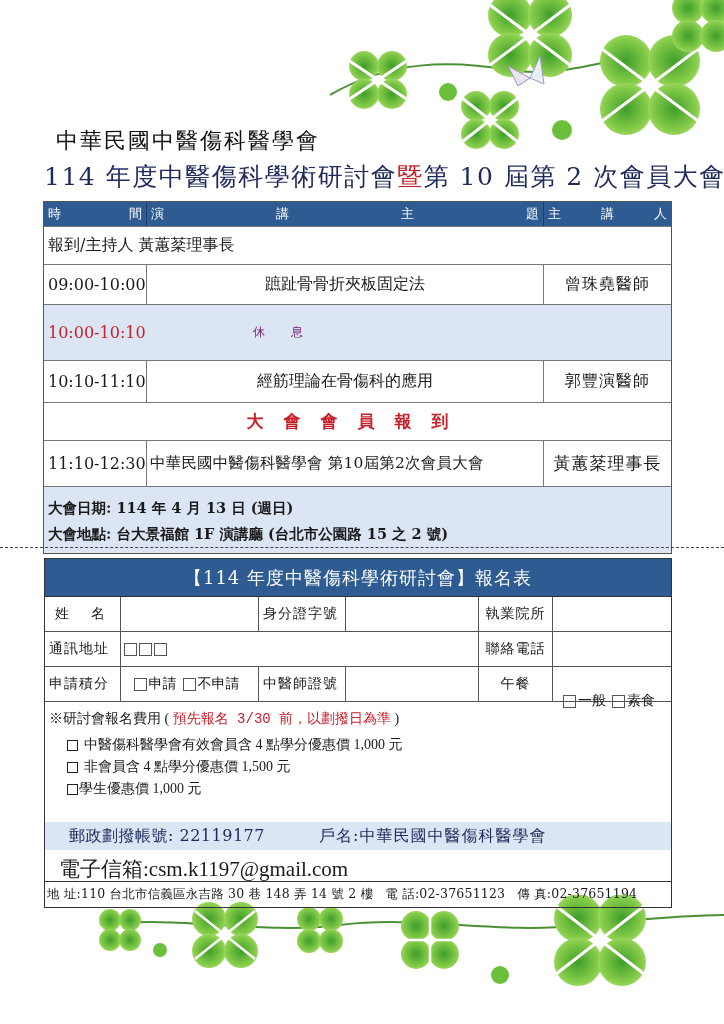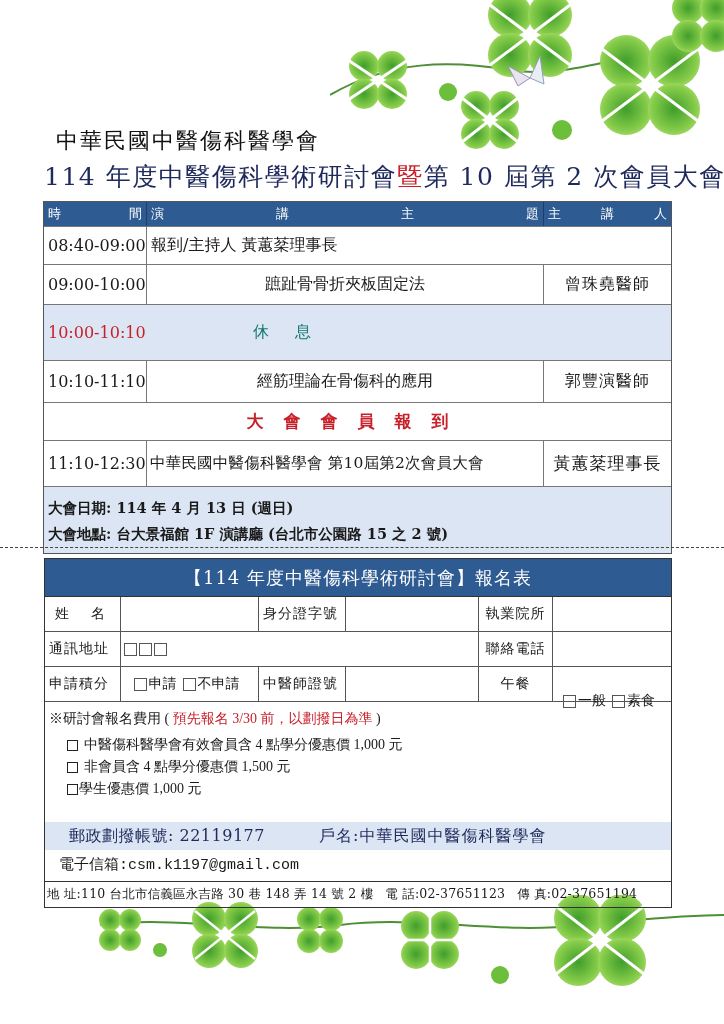--- a/index.html
+++ b/index.html
@@ -38,21 +38,21 @@
 
   .shead { background: #2f5b93; height: 24px; color: #ffffff; }
   .shead > div { font-size: 13px; justify-content: space-between; padding: 0 4px; }
   .shead .c-time, .shead .c-topic { border-right: 1px solid #1e3c66; }
   .shead .c-spk { justify-content: space-between; padding: 0 4px; }
 
   .r1 { height: 38px; }
   .r2 { height: 40px; }
   .r3 { height: 56px; background: #dbe5f3; }
   .r3 .c-time { color: #c8202a; }
-  .r3 .c-rest { flex: 1; padding-left: 106px; color: #0f766e; font-size: 16px; letter-spacing: 26px; }
+  .r3 .c-rest { flex: 1; padding-left: 106px; color: #701a75; font-size: 12px; letter-spacing: 26px; }
   .r4 { height: 42px; }
   .r5 { height: 38px; }
   .r5 .c-full { color: #c8202a; font-weight: bold; font-size: 17px; letter-spacing: 20px; }
   .r6 { height: 46px; }
   .r6 .c-topic { font-size: 15.5px; padding-left: 3px; letter-spacing: 0.2px; }
   .r6 .c-spk { font-size: 17px; letter-spacing: 1px; }
   .center-topic { justify-content: center; padding-left: 0 !important; }
   .spk { font-size: 17px; letter-spacing: 1px; }
 
   .sinfo {
@@ -82,32 +82,32 @@
   .w4 { width: 133px; }
   .w5 { width: 74px; justify-content: center; letter-spacing: 1px; }
   .w6 { flex: 1; margin-top: 34px; }
   .name-label { justify-content: space-between; padding: 0 14px 0 10px !important; }
   .wide-addr { width: 358px; padding-left: 3px; }
   .box { display: inline-block; width: 13px; height: 13px; border: 1px solid #555; margin-right: 2px; vertical-align: middle; box-sizing: border-box; }
   .opt { display: inline-flex; align-items: center; margin-right: 6px; }
 
   .fees { padding: 8px 0 0 4px; font-size: 14px; }
   .fees .fee-title { margin-bottom: 6px; font-family: "Liberation Serif", serif; }
-  .fees .fee-title .red { color: #c8202a; }
+  .fees .fee-title .red { color: #c8202a; font-family: Liberation Mono, monospace; }
   .fee-item { font-family: "Liberation Serif", serif; padding-left: 18px; height: 22px; display: flex; align-items: center; font-size: 14px; }
   .fee-item .box { width: 11px; height: 11px; border: 1.5px solid #222; margin-right: 6px; }
   .fee-item.tight .box { margin-right: 1px; }
 
   .bank-row {
     position: absolute; left: 0; top: 263px; width: 100%; height: 28px; background: #dbe5f3;
     display: flex; align-items: center; font-size: 16px; color: #1f2a5c;
   }
   .bank-acct { padding-left: 16px; width: 250px; letter-spacing: 0.5px; margin-left: 8px; }
   .bank-name { letter-spacing: 1px; }
-  .email-row { position: absolute; left: 14px; top: 296px; font-family: Liberation Mono, monospace; font-size: 15px; }
+  .email-row { position: absolute; left: 14px; top: 296px; font-family: Liberation Serif, serif; font-size: 21px; }
   .addr-row {
     position: absolute; left: 0; top: 322px; width: 100%; height: 25px; border-top: 1px solid #333;
     display: flex; align-items: center; font-size: 12.5px; padding-left: 2px; box-sizing: border-box; white-space: nowrap;
     letter-spacing: 0.2px;
   }
   .addr-row span { margin-right: 12px; }
 </style>
 </head>
 <body>
 
@@ -234,21 +234,20 @@
         <span>題</span>
     </div>
     <div class="c-spk">
       <span>主</span>
         <span>講</span>
         <span>人</span>
     </div>
   </div>
 
   <div class="srow r1">
-    <div class="c-time">08:40-09:00</div>
     <div class="c-full" style="justify-content:flex-start;padding-left:4px;">報到/主持人 黃蕙棻理事長</div>
   </div>
 
   <div class="srow r2">
     <div class="c-time">09:00-10:00</div>
     <div class="c-topic center-topic">蹠趾骨骨折夾板固定法</div>
     <div class="c-spk spk">曾珠堯醫師</div>
   </div>
 
   <div class="srow r3">

